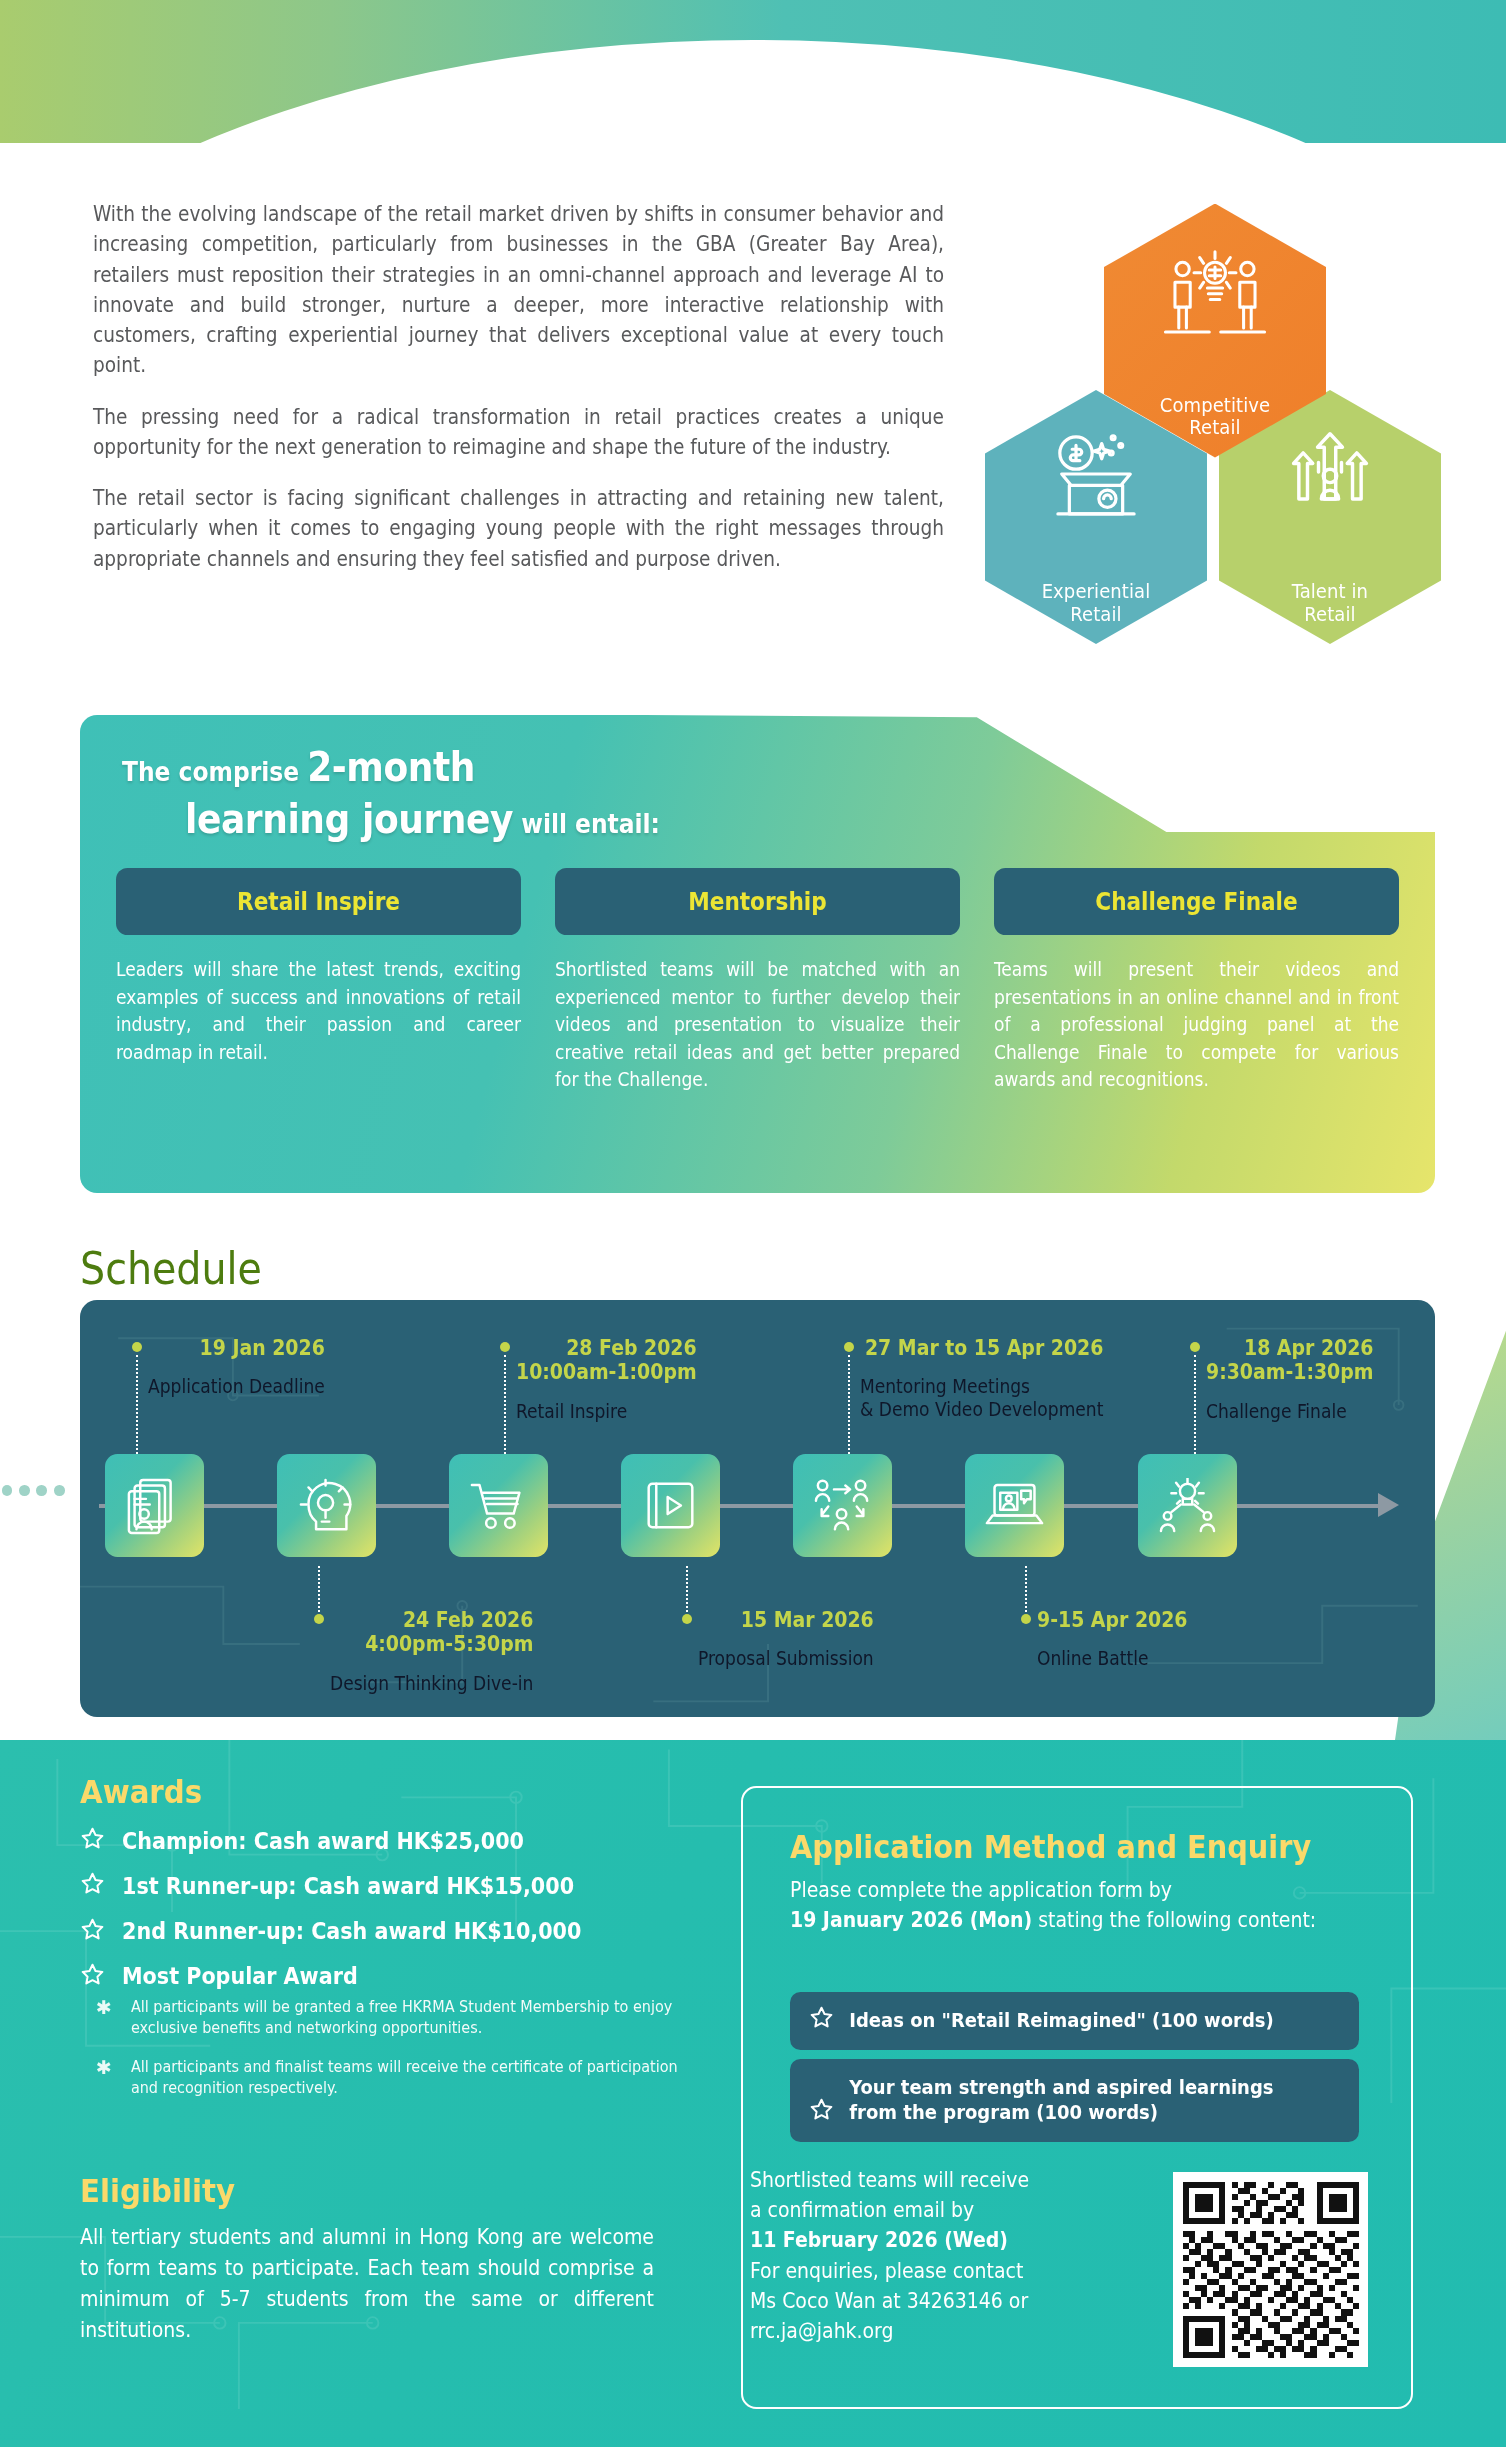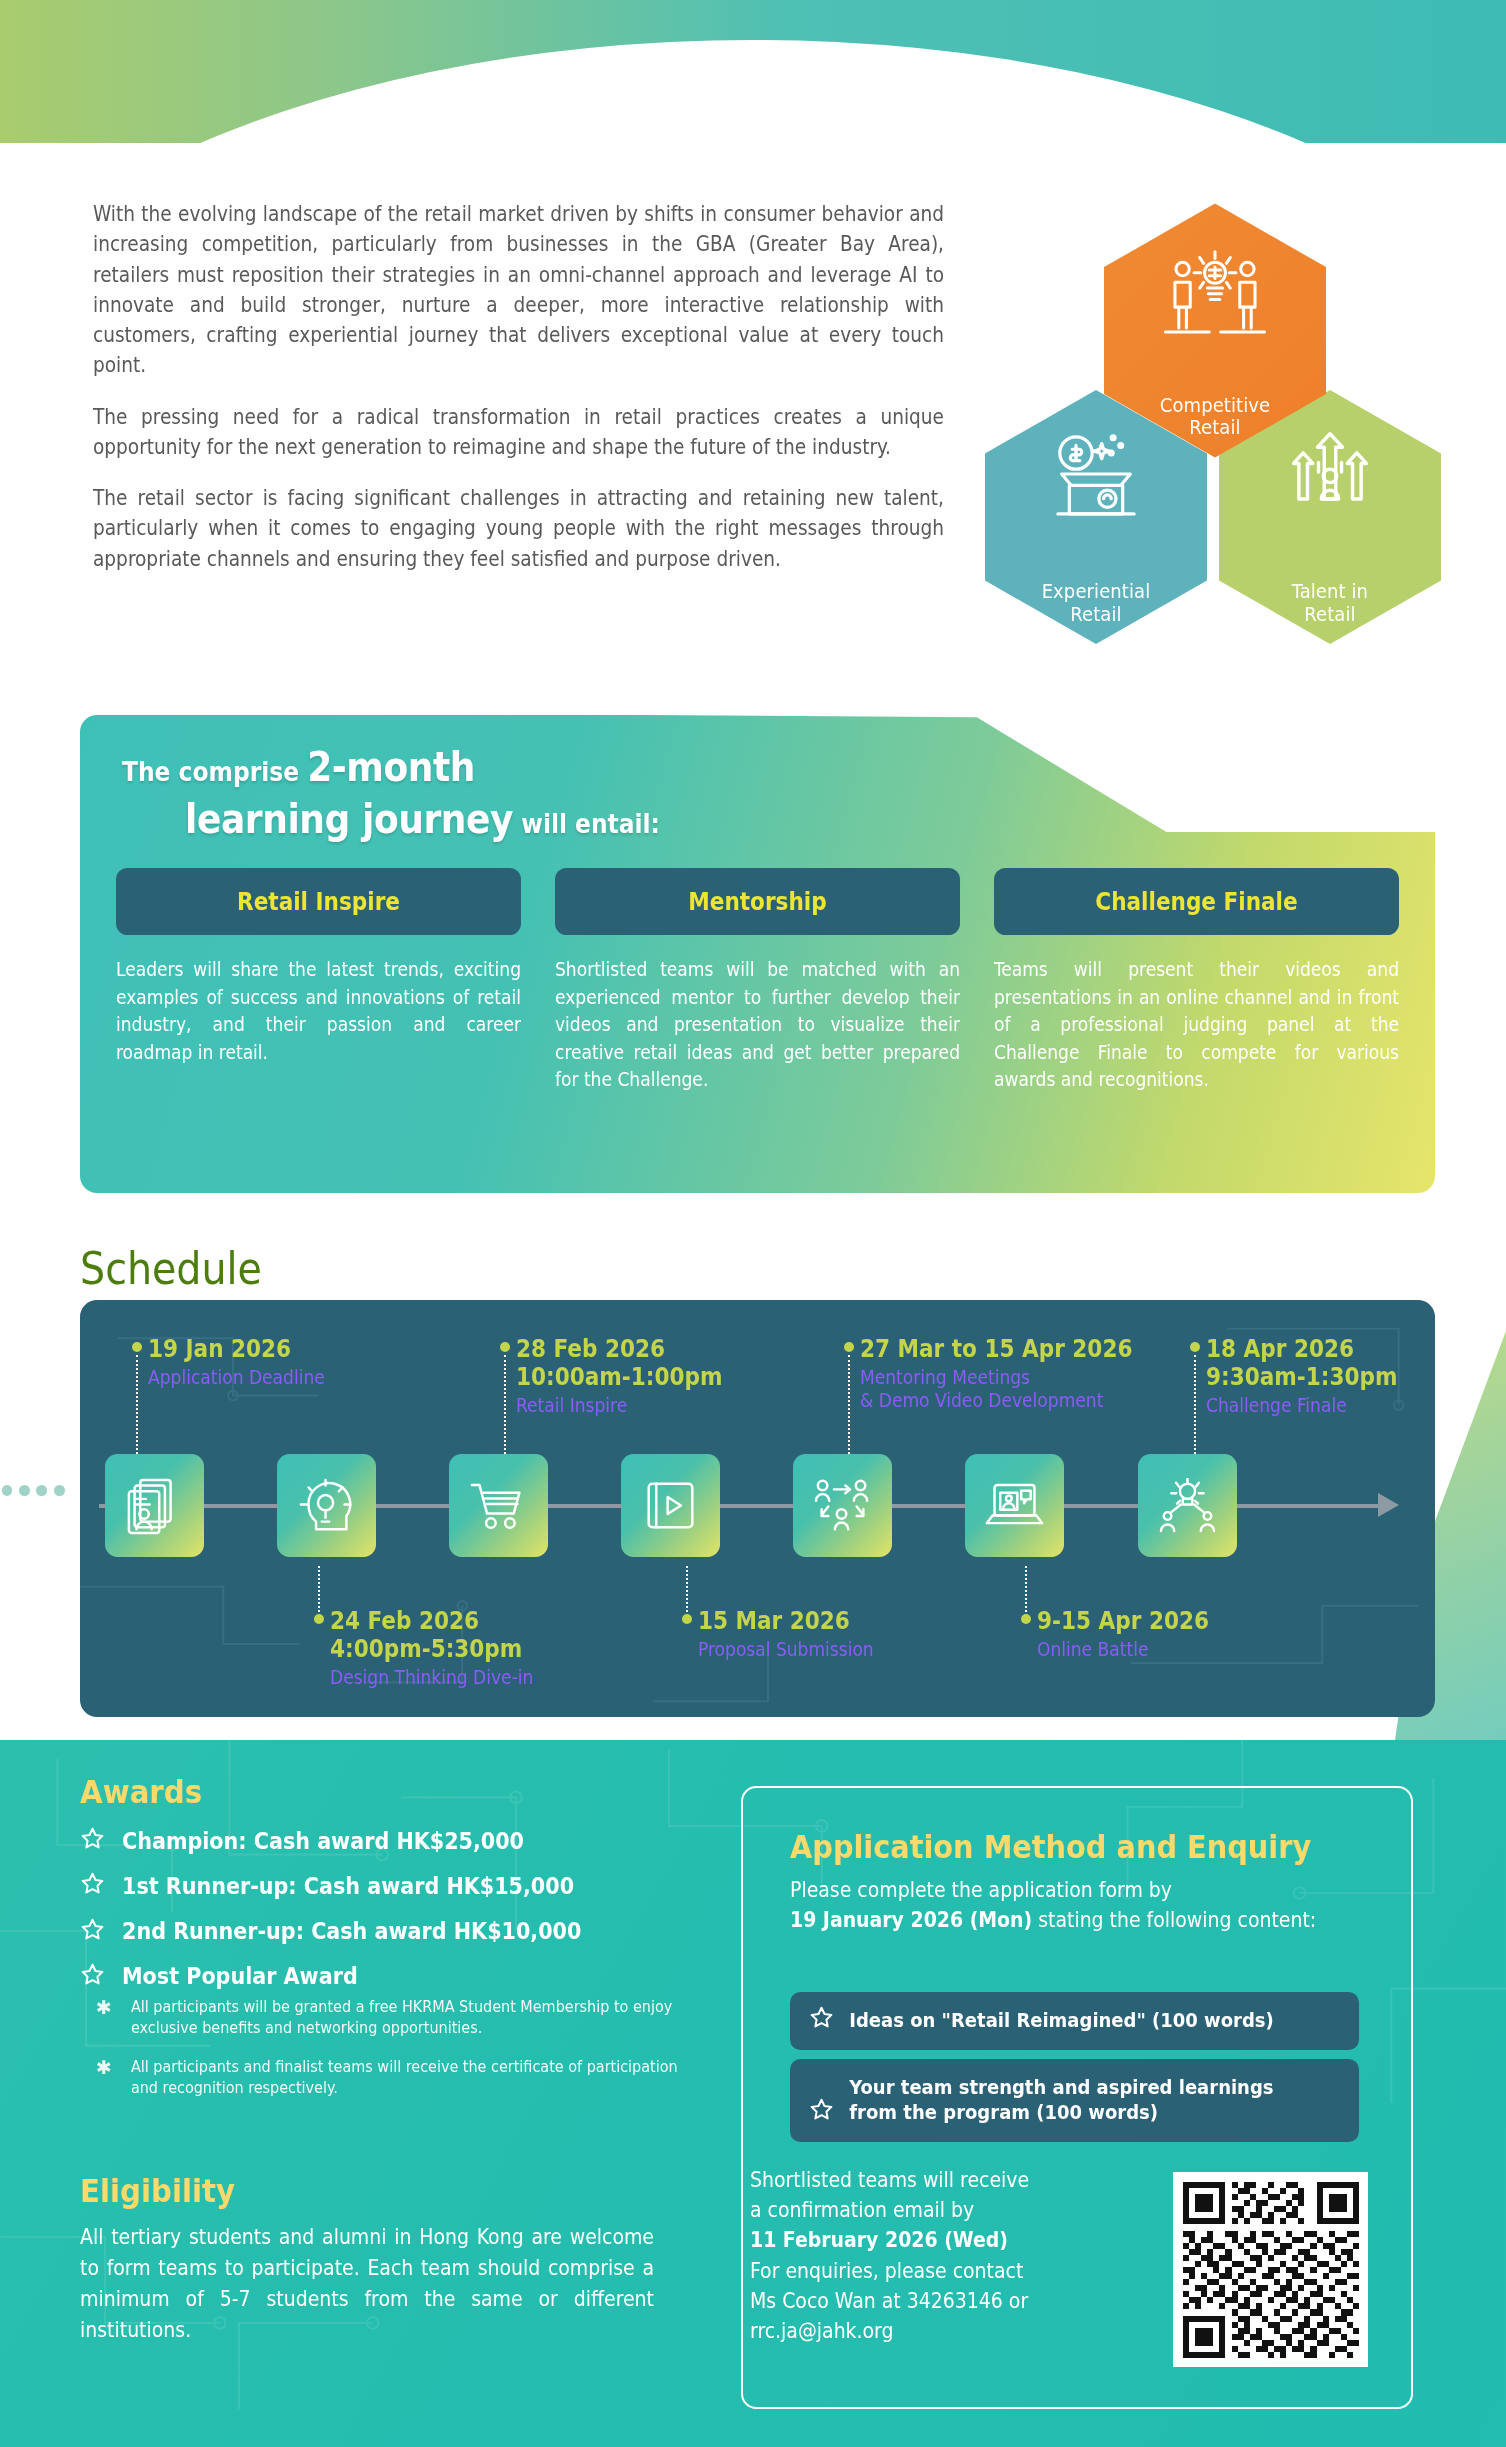--- a/index.html
+++ b/index.html
@@ -127,22 +127,22 @@
     border-top: 12.4px solid transparent; border-bottom: 12.4px solid transparent;
   }
   .node {
     position: absolute; width: 99px; height: 103px; border-radius: 12.4px; z-index: 3;
     background: linear-gradient(135deg,#3fbfb6 0%, #49c0ab 40%, #9ed07f 72%, #e2e466 100%);
     display: flex; align-items: center; justify-content: center; top: 1454px;
   }
   .ev { position: absolute; z-index: 4; }
   .ev .bullet { position: absolute; width: 10.5px; height: 10.5px; border-radius: 50%; background: #c4d54a; }
   .ev .dashes { position: absolute; width: 2.9px; border-left: 2.9px dotted #ffffff; }
-  .ev .date { color: #c4d54a; font-size: 24px; font-weight: 700; font-stretch: condensed; line-height: 1.16; white-space: nowrap; }
-  .ev .desc { color: #8b5cf6; font-size: 19px; font-stretch: condensed; line-height: 1.2; margin-top: 2px; white-space: nowrap; }
+  .ev .date { color: #c4d54a; font-size: 21px; font-weight: 700; font-stretch: condensed; line-height: 1.16; white-space: nowrap; text-align: right; }
+  .ev .desc { color: #0f172a; font-size: 19px; font-stretch: condensed; line-height: 1.2; margin-top: 15px; white-space: nowrap; }
 
   
   .bottom {
     position: absolute; left: 0; top: 1740px; width: 1506px; height: 707px;
     background: linear-gradient(120deg,#2bbfae 0%, #25bdae 40%, #22bcb0 100%);
     overflow: hidden;
   }
   .bottom .circuit2 { position: absolute; inset: 0; opacity: .15; }
 
   .awards-title {

